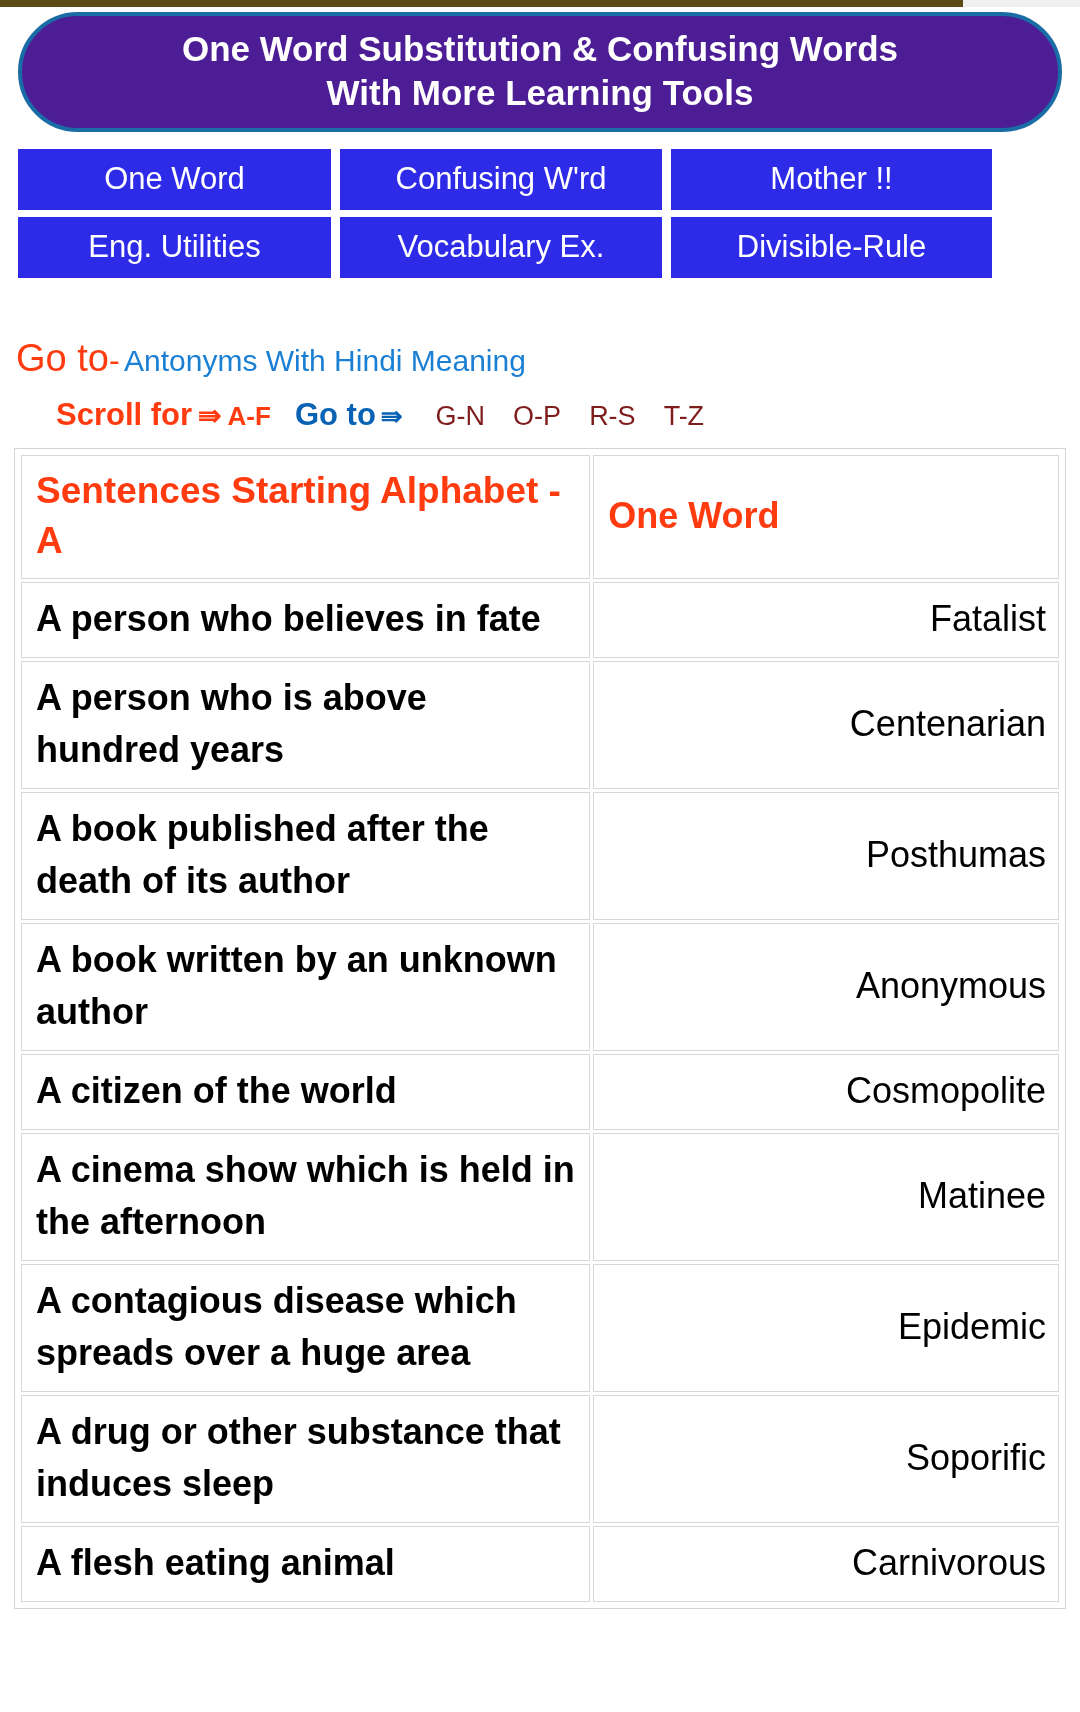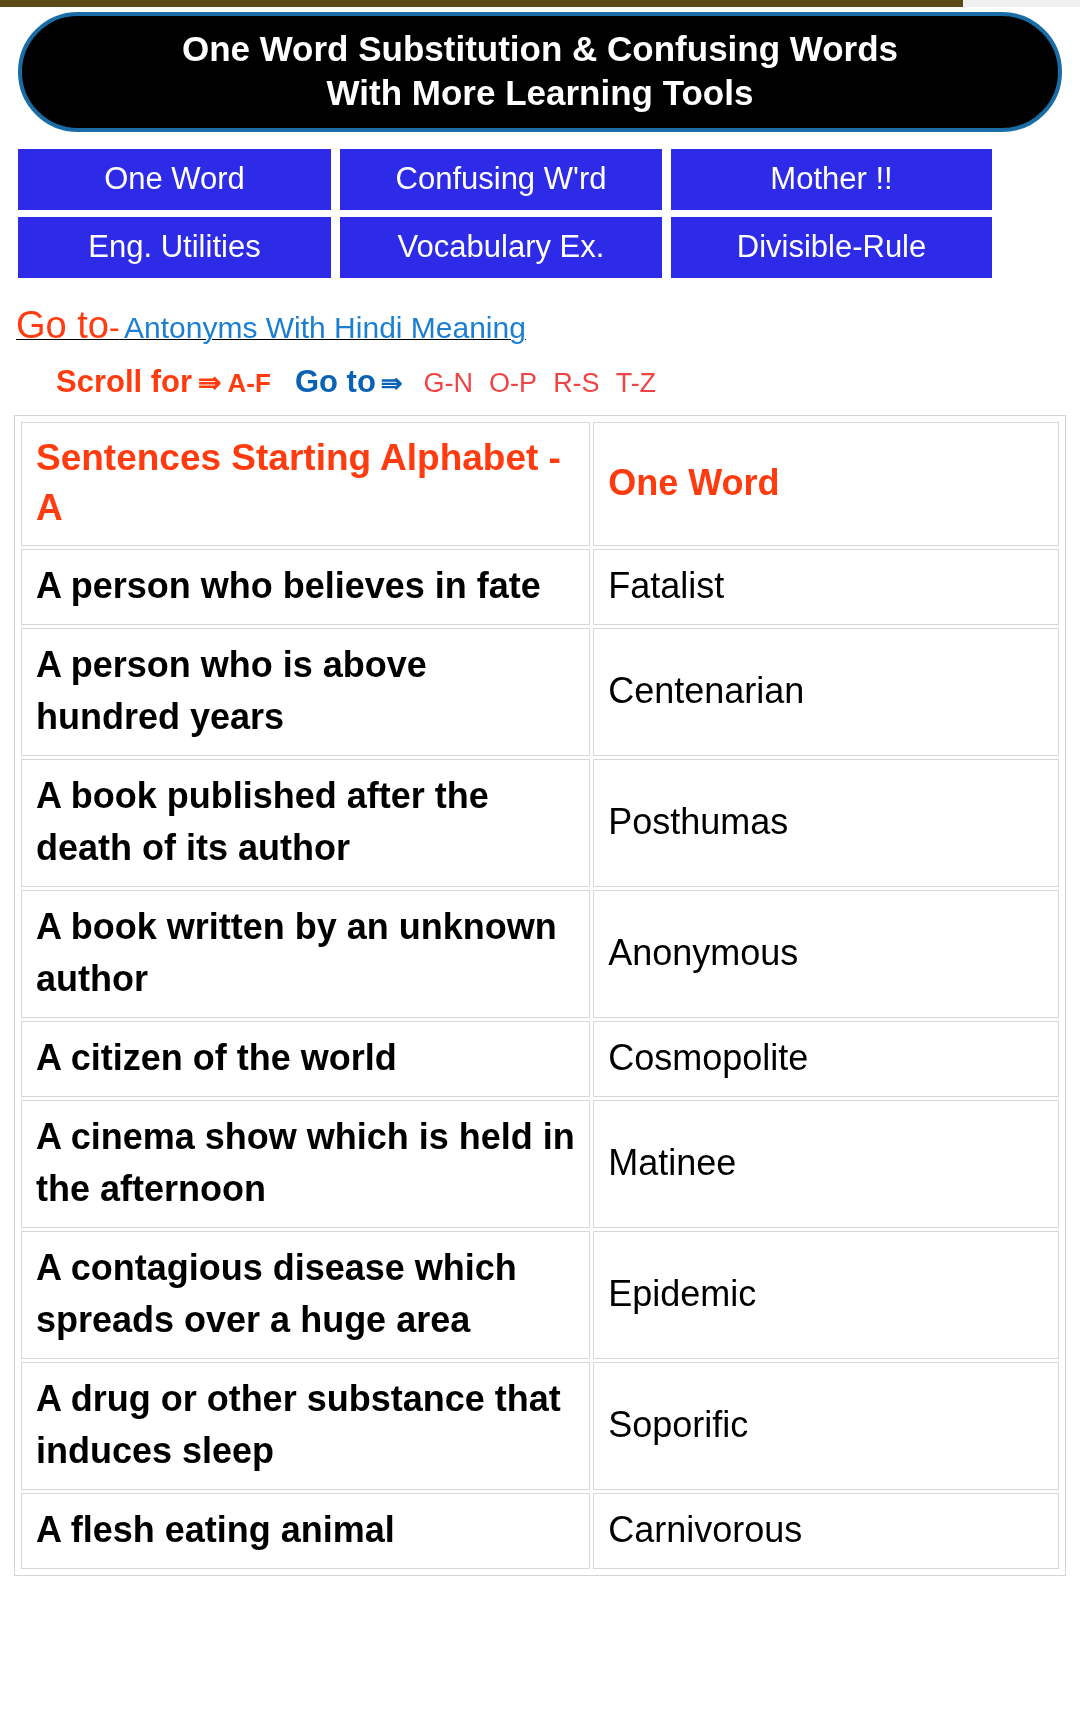--- a/index.html
+++ b/index.html
@@ -33,21 +33,21 @@
 
   .page {
     position: absolute;
     top: 7px; left: 0;
     width: 1080px;
   }
 
   
   .banner {
     margin: 5px 18px 0 18px;
-    background: #000000;
+    background: #4c1d95;
     border: 4px solid #1a6ca6;
     border-radius: 60px;
     color: #ffffff;
     text-align: center;
     font-weight: bold;
     font-size: 35px;
     line-height: 44px;
     padding: 11px 20px 13px 20px;
     box-sizing: border-box;
   }
@@ -67,24 +67,23 @@
     text-align: center;
     padding: 12px 4px 13px 4px;
     box-sizing: border-box;
     cursor: pointer;
     white-space: nowrap;
     overflow: hidden;
   }
 
   
   .goto-row {
-    margin: 28px 0 0 16px;
+    margin: 61px 0 0 16px;
     line-height: 1;
     white-space: nowrap;
-    text-decoration: underline;
   }
   .goto-red {
     color: #ff3b0f;
     font-size: 38px;
     vertical-align: baseline;
   }
   .goto-dash {
     color: #ff3b0f;
     font-size: 32px;
   }
@@ -115,24 +114,24 @@
     font-size: 26px;
   }
   .goto2 {
     color: #0a62b5;
     font-weight: bold;
     font-size: 31px;
     margin-left: 24px;
     cursor: pointer;
   }
   .rng-link {
-    color: #ef4444;
+    color: #7f1d1d;
     font-size: 27px;
     text-decoration: none;
-    margin-left: 16px;
+    margin-left: 28px;
     cursor: pointer;
   }
 
   
   .tbl-wrap {
     margin: 18px 14px 0 14px;
     border: 1px solid #d4d4d4;
     padding: 3px;
     box-sizing: border-box;
   }
@@ -168,20 +167,21 @@
   td.sent {
     color: #000000;
     font-size: 36px;
     line-height: 52px;
     font-weight: bold;
   }
   td.word {
     color: #000000;
     font-size: 36px;
     line-height: 52px;
+    text-align: right;
   }
 </style>
 </head>
 <body>
 
 <div class="top-strip">
   <div class="top-strip-fill"></div>
 </div>
 
 <div class="page">

